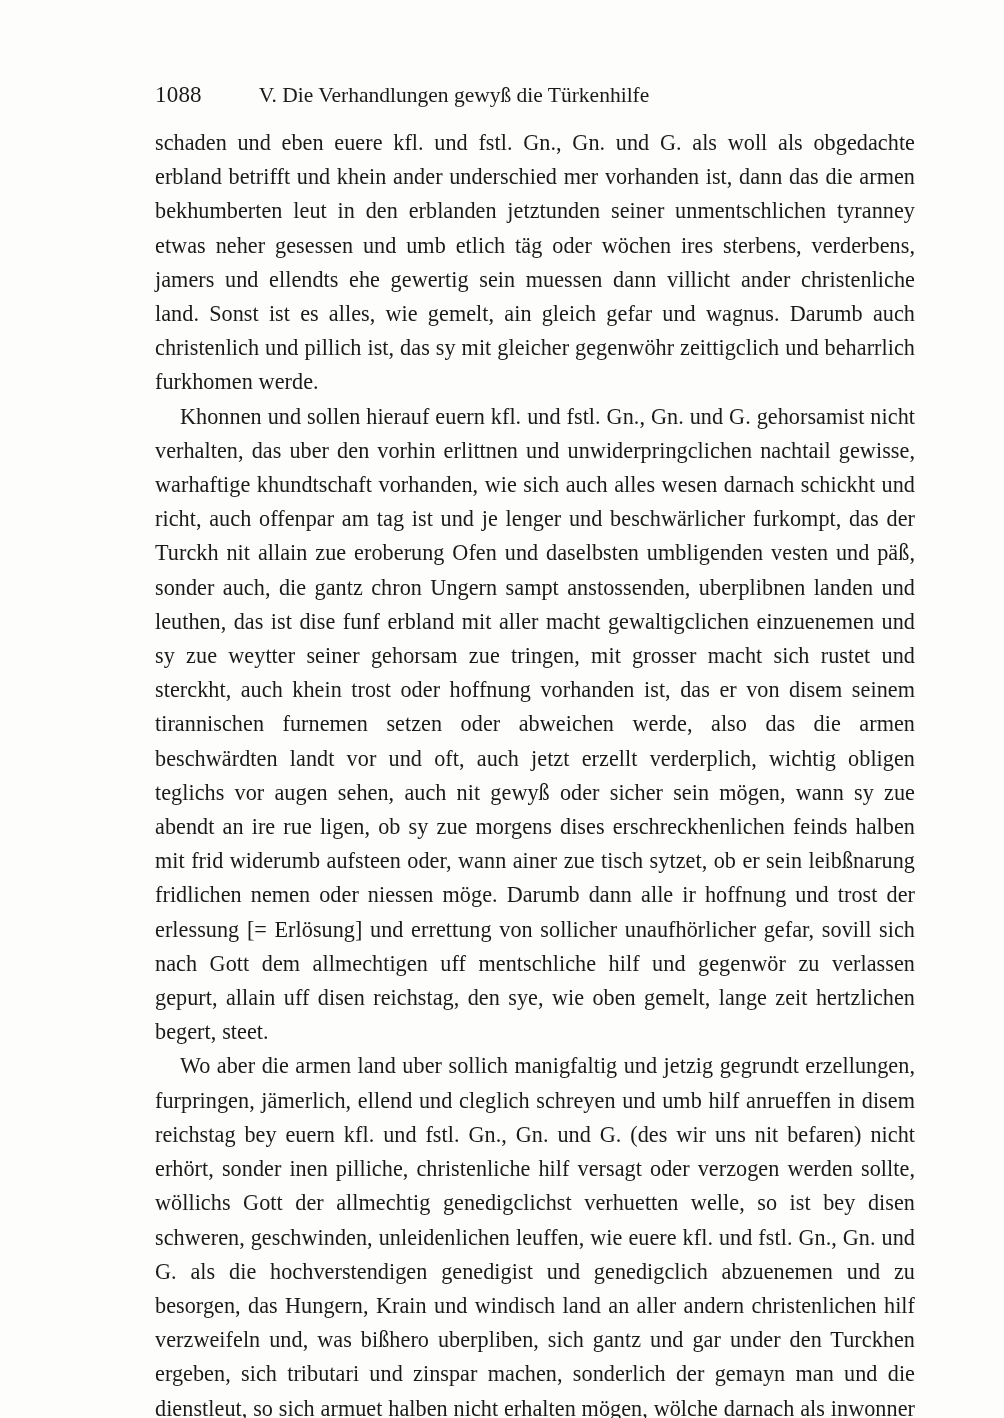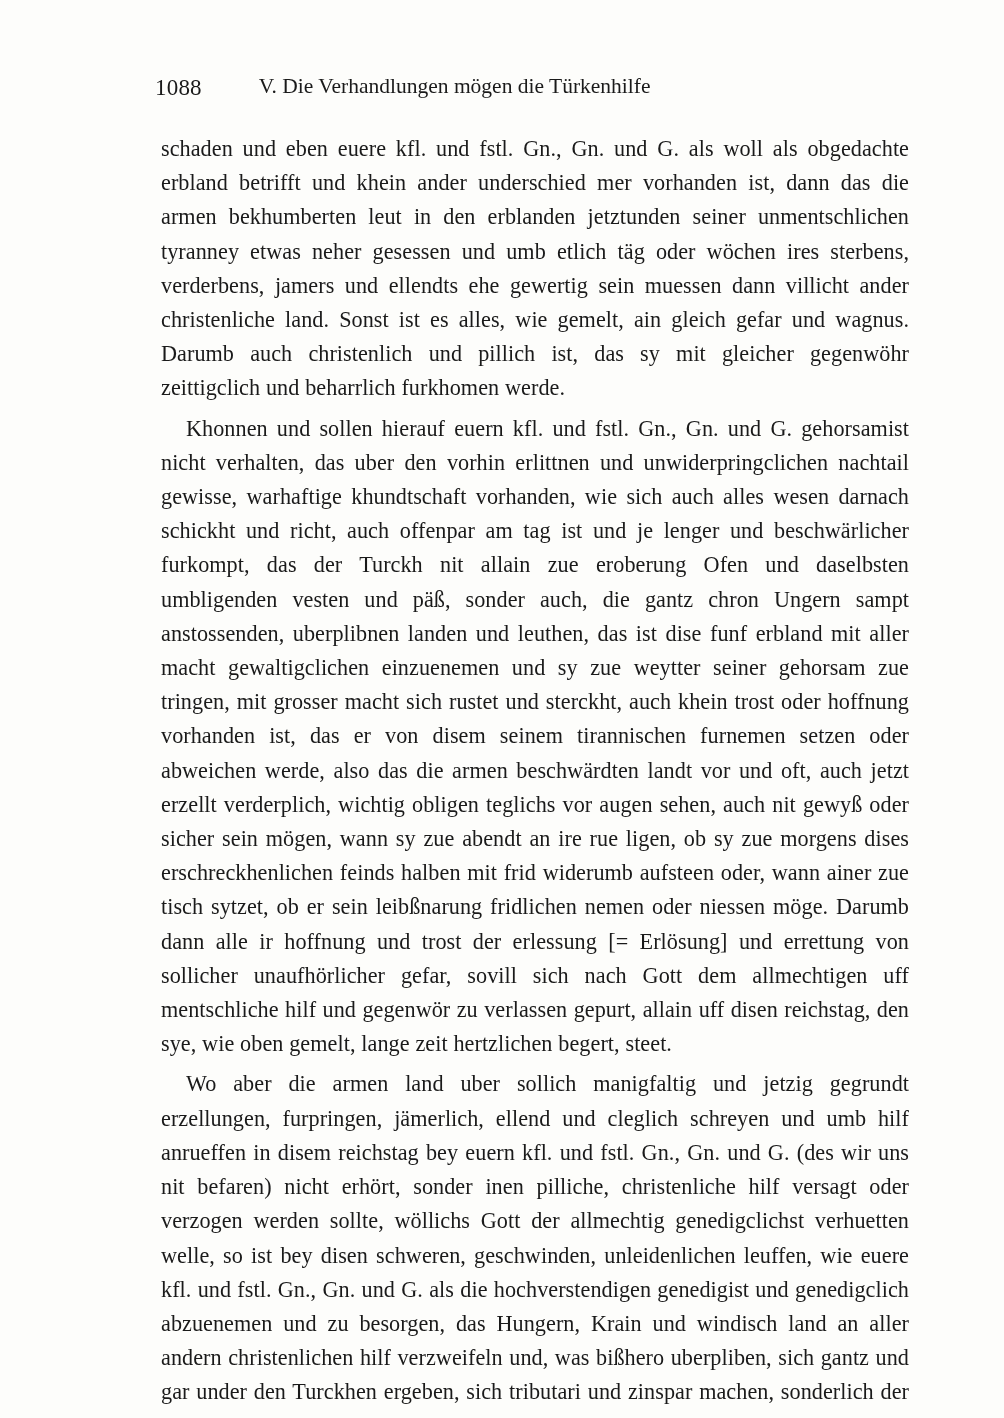--- a/index.html
+++ b/index.html
@@ -26,21 +26,21 @@
   }
 
   
   .running-head {
     position: absolute;
     top: 76px;
     left: 155px;
     width: 760px;
     height: 30px;
     display: flex;
-    align-items: flex-start;
+    align-items: flex-end;
   }
 
   .folio {
     font-size: 23px;
     line-height: 1;
     letter-spacing: 0.2px;
     color: #1a1a1a;
     white-space: nowrap;
   }
 
@@ -54,21 +54,21 @@
 
   
   .textblock {
     position: absolute;
     top: 126px;
     left: 155px;
     width: 760px;
   }
 
   p.para {
-    margin: 6px;
+    margin: 0;
     text-align: justify;
     text-align-last: left;
     font-size: 22.2px;
     line-height: 34.2px;
     letter-spacing: 0.05px;
     word-spacing: 0.2px;
     hyphens: manual;
     -webkit-hyphens: manual;
   }
 
@@ -79,21 +79,21 @@
   .gloss {
   }
 </style>
 </head>
 <body>
 
 <div class="page">
 
   <div class="running-head">
     <span class="folio">1088</span>
-    <span class="head-title">V. Die Verhandlungen mögen die Türkenhilfe</span>
+    <span class="head-title">V. Die Verhandlungen gewyß die Türkenhilfe</span>
   </div>
 
   <div class="textblock">
 
     <p class="para">schaden und eben euere kfl. und fstl. Gn., Gn. und G. als woll als obgedachte erbland betrifft und khein ander underschied mer vorhanden ist, dann das die armen bekhumberten leut in den erblanden jetztunden seiner unmentschlichen tyranney etwas neher gesessen und umb etlich täg oder wöchen ires sterbens, verderbens, jamers und ellendts ehe gewertig sein muessen dann villicht ander christenliche land. Sonst ist es alles, wie gemelt, ain gleich gefar und wagnus. Darumb auch christenlich und pillich ist, das sy mit gleicher gegenwöhr zeittigclich und beharrlich furkhomen werde.</p>
 
     <p class="para indent"><span>Khonnen und sollen hierauf euern kfl. und fstl. Gn., Gn. und G. gehorsamist nicht verhalten, das uber den vorhin erlittnen und unwiderpringclichen nachtail gewisse, warhaftige khundtschaft vorhanden, wie sich auch alles wesen darnach schickht und richt, auch offenpar am tag ist und je lenger und beschwärlicher furkompt, das der Turckh nit allain zue eroberung Ofen und daselbsten umbligenden vesten und päß, sonder auch, die gantz chron Ungern sampt anstossenden, uberplibnen landen und leuthen, das ist dise funf erbland mit aller macht gewaltigclichen einzuenemen und sy zue weytter seiner gehorsam zue tringen, mit grosser macht sich rustet und sterckht, auch khein trost oder hoffnung vorhanden ist, das er von disem seinem tirannischen furnemen setzen oder abweichen werde, also das die armen beschwärdten landt vor und oft, auch jetzt erzellt verderplich, wichtig obligen teglichs vor augen sehen, auch nit gewyß oder sicher sein mögen, wann sy zue abendt an ire rue ligen, ob sy zue morgens dises erschreckhenlichen feinds halben mit frid widerumb aufsteen oder, wann ainer zue tisch sytzet, ob er sein leibßnarung fridlichen nemen oder niessen möge. Darumb dann alle ir hoffnung und trost der erlessung </span><span class="gloss">[= Erlösung]</span><span> und errettung von sollicher unaufhörlicher gefar, sovill sich nach Gott dem allmechtigen uff mentschliche hilf und gegenwör zu verlassen gepurt, allain uff disen reichstag, den sye, wie oben gemelt, lange zeit hertzlichen begert, steet.</span></p>
 
     <p class="para indent">Wo aber die armen land uber sollich manigfaltig und jetzig gegrundt erzellungen, furpringen, jämerlich, ellend und cleglich schreyen und umb hilf anrueffen in disem reichstag bey euern kfl. und fstl. Gn., Gn. und G. (des wir uns nit befaren) nicht erhört, sonder inen pilliche, christenliche hilf versagt oder verzogen werden sollte, wöllichs Gott der allmechtig genedigclichst verhuetten welle, so ist bey disen schweren, geschwinden, unleidenlichen leuffen, wie euere kfl. und fstl. Gn., Gn. und G. als die hochverstendigen genedigist und genedigclich abzuenemen und zu besorgen, das Hungern, Krain und windisch land an aller andern christenlichen hilf verzweifeln und, was bißhero uberpliben, sich gantz und gar under den Turckhen ergeben, sich tributari und zinspar machen, sonderlich der gemayn man und die dienstleut, so sich armuet halben nicht erhalten mögen, wölche darnach als inwonner und bekhannte der land, die alle steg und weg gar herauf in das hl. röm. reich bericht, die uberpliben, anstossenden khönigreich, furstenthumb und land vill mer und jämerlichen dann die Turckhen selbs verderben und verhergen und das arm, unschuldig,</p>
 

